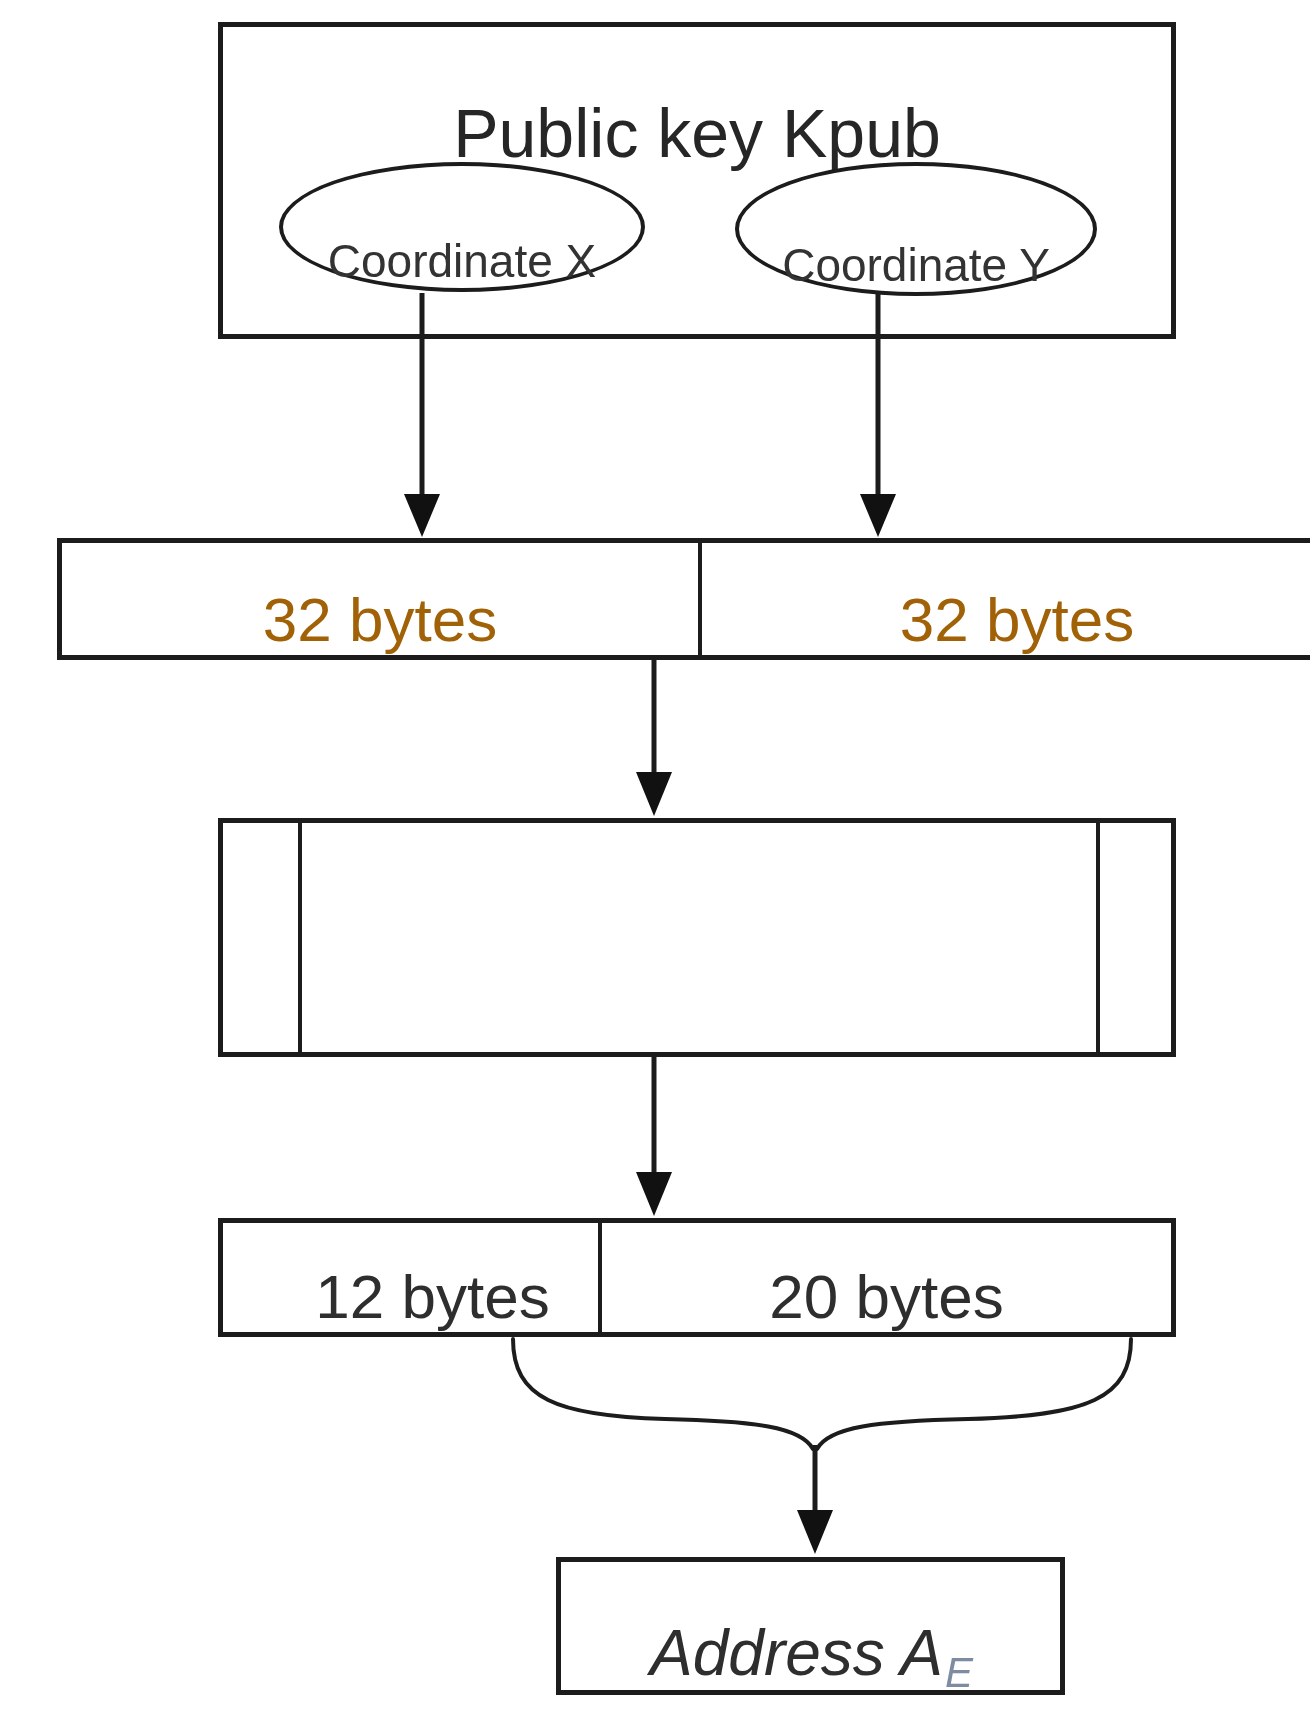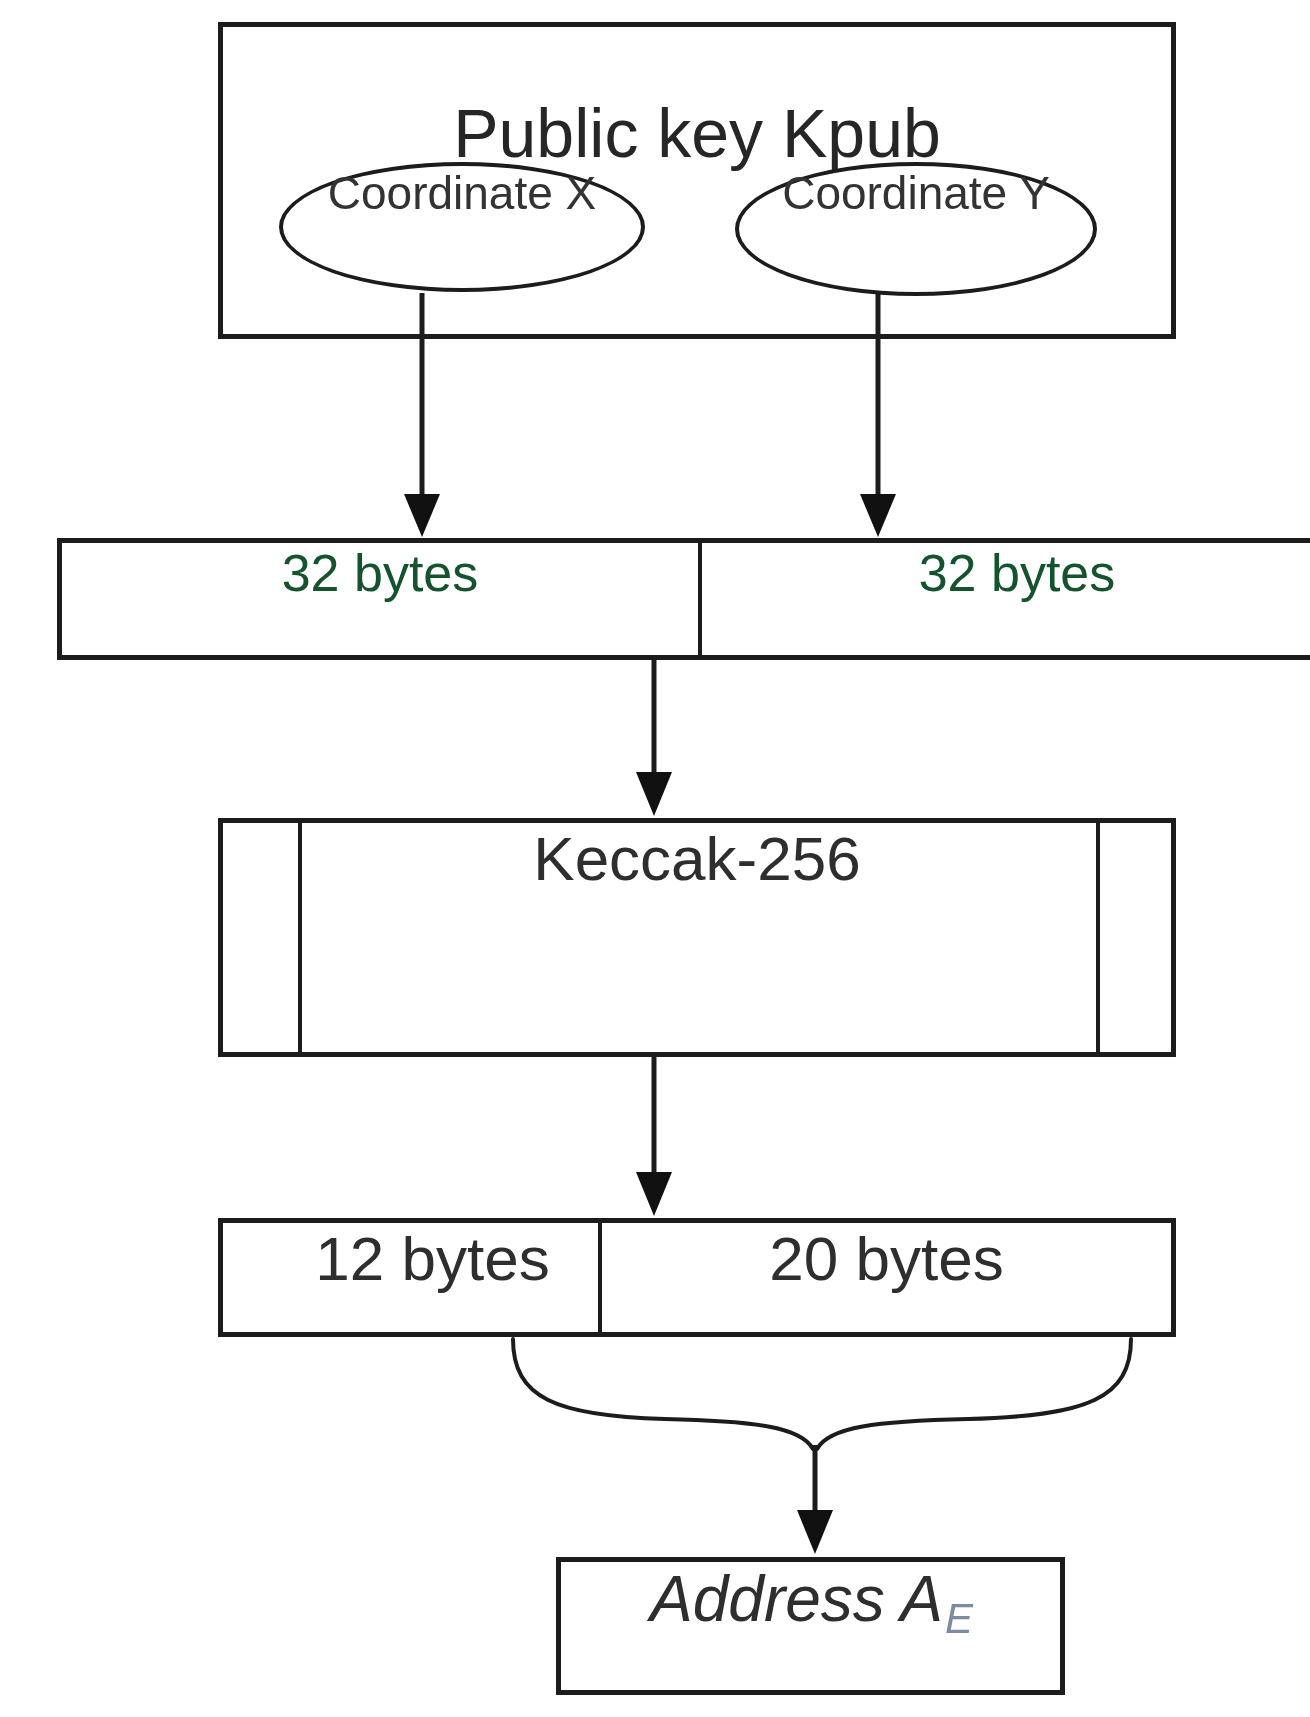--- a/index.html
+++ b/index.html
@@ -11,38 +11,38 @@
     color:#2b2b2b;
     overflow:hidden;
   }
   .box{
     position:absolute;
     border:5px solid #1c1c1c;
     background:#ffffff;
     box-sizing:border-box;
     margin-left:43px;
   }
-  .flex-center{display:flex;align-items:flex-start;justify-content:center;}
+  .flex-center{display:flex;align-items:flex-end;justify-content:center;}
   
   .pubkey{left:175px;top:22px;width:958px;height:317px;}
   .pubkey-title{
     position:absolute;left:0;top:72px;width:100%;
     text-align:center;font-size:68px;line-height:1;color:#262626;
   }
   .ellipse{
     position:absolute;
     border:4px solid #1c1c1c;border-radius:50%;
     background:#ffffff;box-sizing:border-box;
     font-size:46px;color:#333333;
   }
   .ellipse-x{left:56px;top:135px;width:366px;height:130px;}
   .ellipse-y{left:512px;top:135px;width:362px;height:134px;}
   
   .bytes-row{left:14px;top:538px;width:1280px;height:122px;display:flex;}
-  .bytes-cell{box-sizing:border-box;font-size:52px;color:#14532d;}
+  .bytes-cell{box-sizing:border-box;font-size:62px;color:#a16207;}
   .bytes-cell.left{width:640px;border-right:4px solid #1c1c1c;}
   .bytes-cell.right{flex:1;}
   
   .keccak{left:175px;top:818px;width:958px;height:239px;font-size:62px;color:#2e2e2e;}
   .keccak-innerline{
     position:absolute;top:0;bottom:0;width:4px;background:#1c1c1c;
   }
   .keccak-innerline.l{left:75px;}
   .keccak-innerline.r{left:873px;}
   
@@ -78,21 +78,20 @@
       <span>32 bytes</span>
     </div>
     <div class="bytes-cell right flex-center">
       <span>32 bytes</span>
     </div>
   </div>
 
   <div class="box keccak flex-center">
     <div class="keccak-innerline l"></div>
     <div class="keccak-innerline r"></div>
-    <span>Keccak-256</span>
   </div>
 
   <div class="box split-row">
     <div class="split-cell left flex-center">
       <span>12 bytes</span>
     </div>
     <div class="split-cell right flex-center">
       <span>20 bytes</span>
     </div>
   </div>

